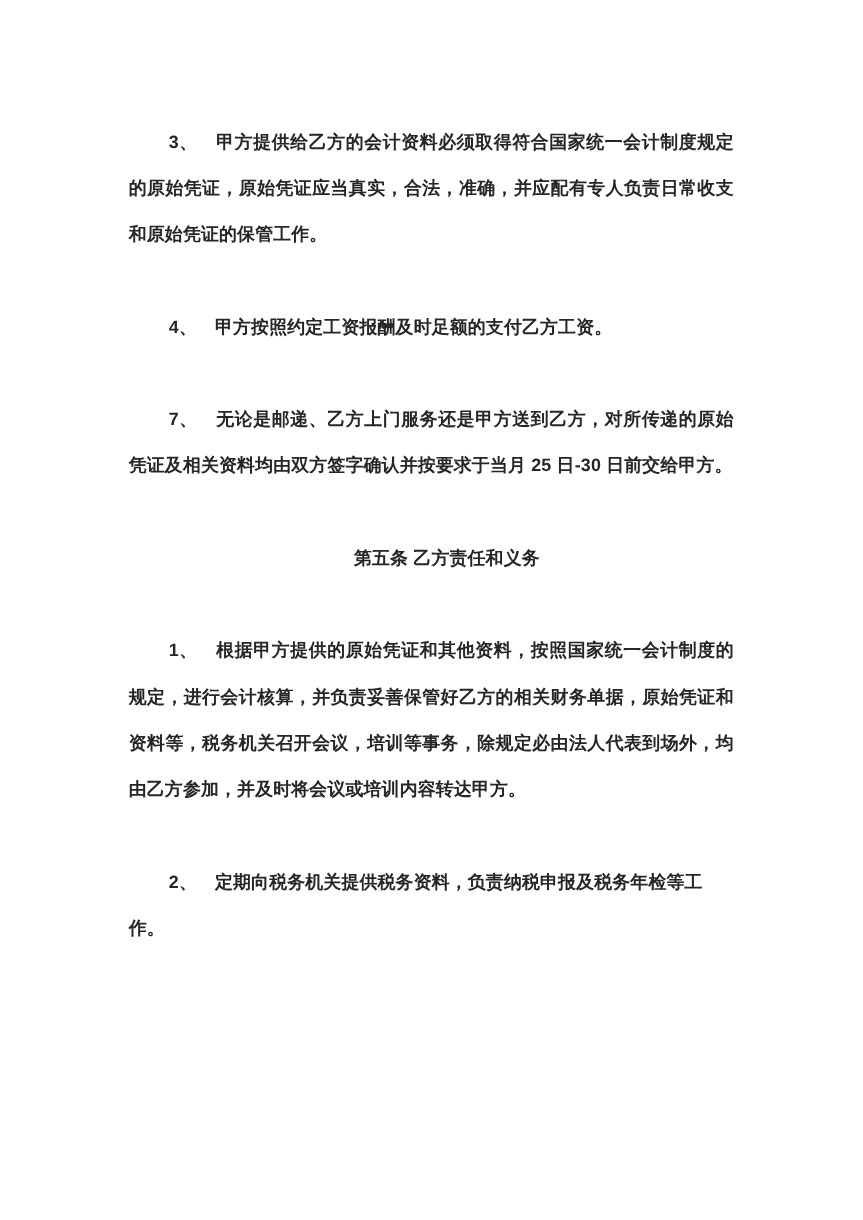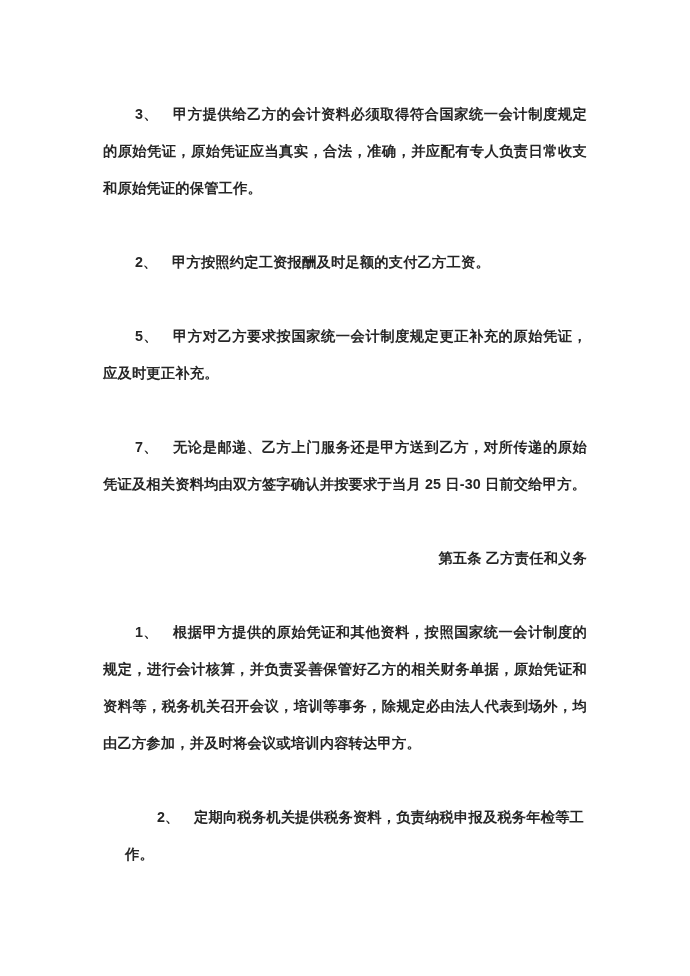--- a/index.html
+++ b/index.html
@@ -31,47 +31,45 @@
     color: #262626;
     line-height: 37px;
     margin: 0 0 37px 0;
     text-align: justify;
     text-justify: inter-character;
     letter-spacing: 0.15px;
     -webkit-font-smoothing: antialiased;
   }
   .para:last-child {
     margin-bottom: 0;
-    margin-left: 22px;
   }
   
   .para.item {
     text-indent: 32px;
   }
   
   .para.heading {
     text-indent: 25px;
-    text-align: right;
+    text-align: center;
     margin-bottom: 37px;
   }
   .para.nojust {
     text-align: left;
   }
 </style>
 </head>
 <body>
 
 <div id="page">
   <div class="doc-body">
 
     <p class="para item">3、　甲方提供给乙方的会计资料必须取得符合国家统一会计制度规定的原始凭证，原始凭证应当真实，合法，准确，并应配有专人负责日常收支和原始凭证的保管工作。</p>
 
-    <p class="para item nojust">2、　甲方按照约定工资报酬及时足额的支付乙方工资。</p>
+    <p class="para item nojust">4、　甲方按照约定工资报酬及时足额的支付乙方工资。</p>
 
-    <p class="para item">5、　甲方对乙方要求按国家统一会计制度规定更正补充的原始凭证，应及时更正补充。</p>
 
 
     <p class="para item">7、　无论是邮递、乙方上门服务还是甲方送到乙方，对所传递的原始凭证及相关资料均由双方签字确认并按要求于当月 25 日-30 日前交给甲方。</p>
 
     <p class="para heading">第五条 乙方责任和义务</p>
 
     <p class="para item">1、　根据甲方提供的原始凭证和其他资料，按照国家统一会计制度的规定，进行会计核算，并负责妥善保管好乙方的相关财务单据，原始凭证和资料等，税务机关召开会议，培训等事务，除规定必由法人代表到场外，均由乙方参加，并及时将会议或培训内容转达甲方。</p>
 
     <p class="para item nojust">2、　定期向税务机关提供税务资料，负责纳税申报及税务年检等工作。</p>
 

